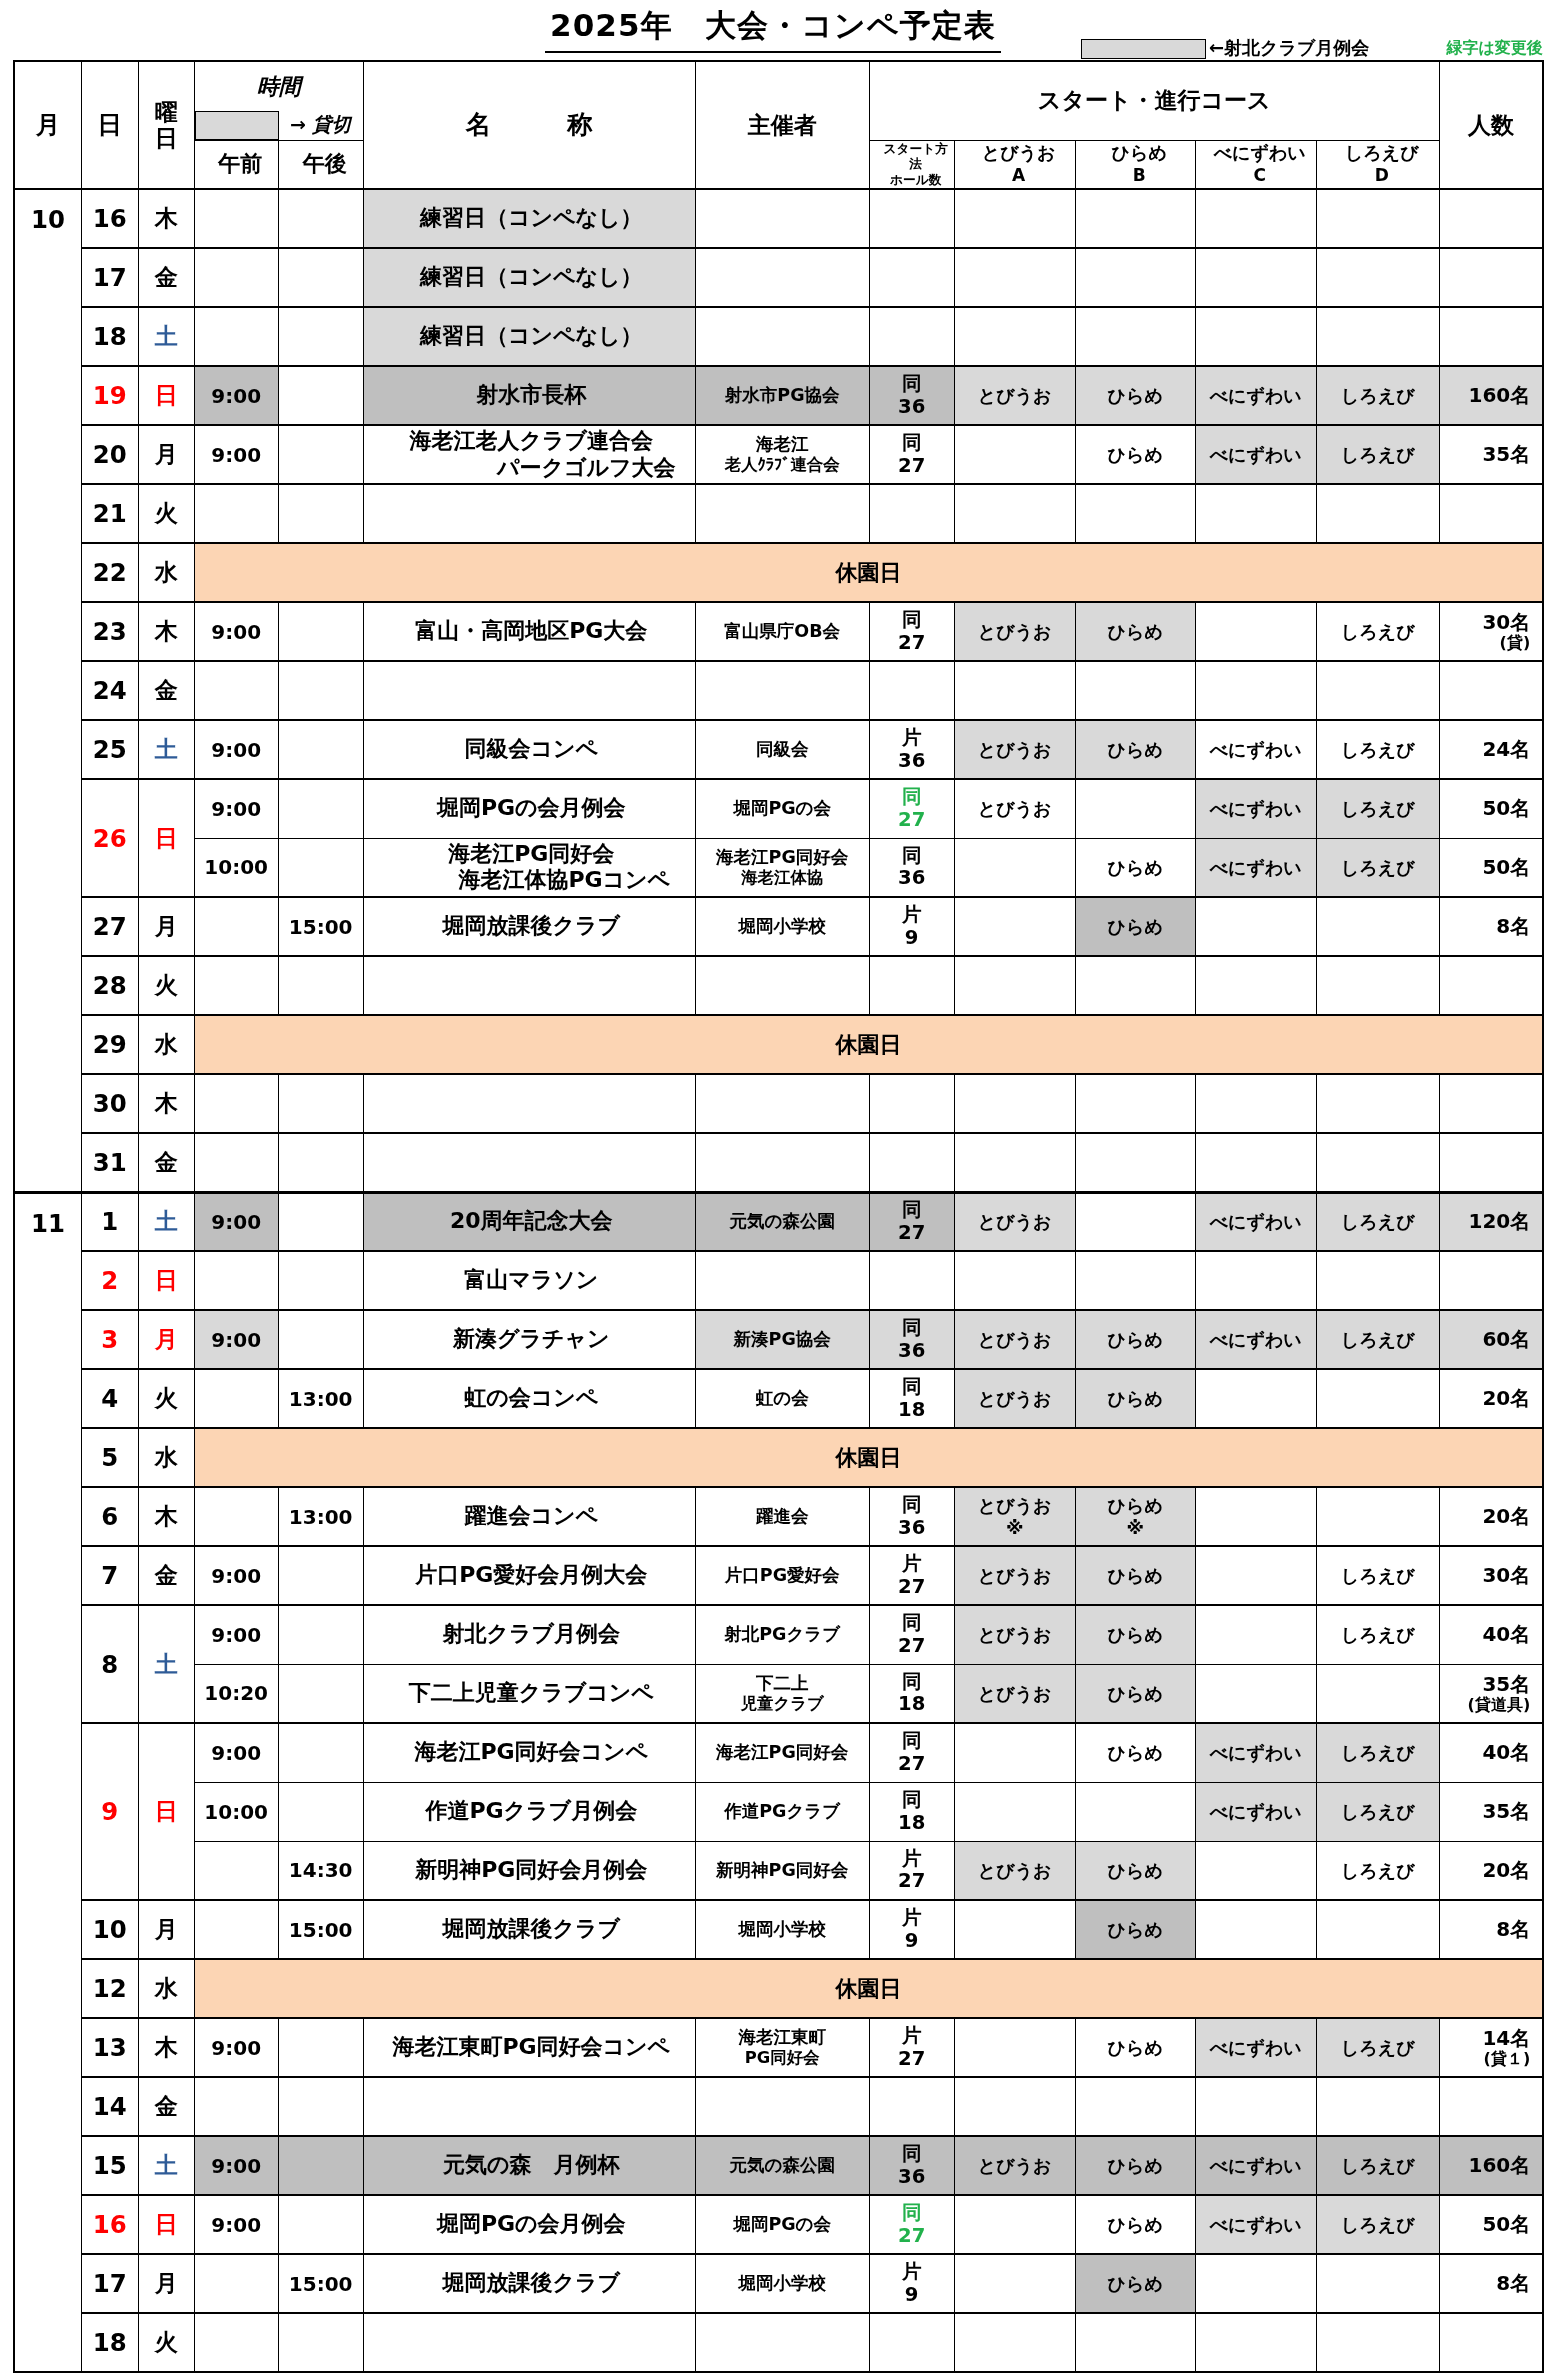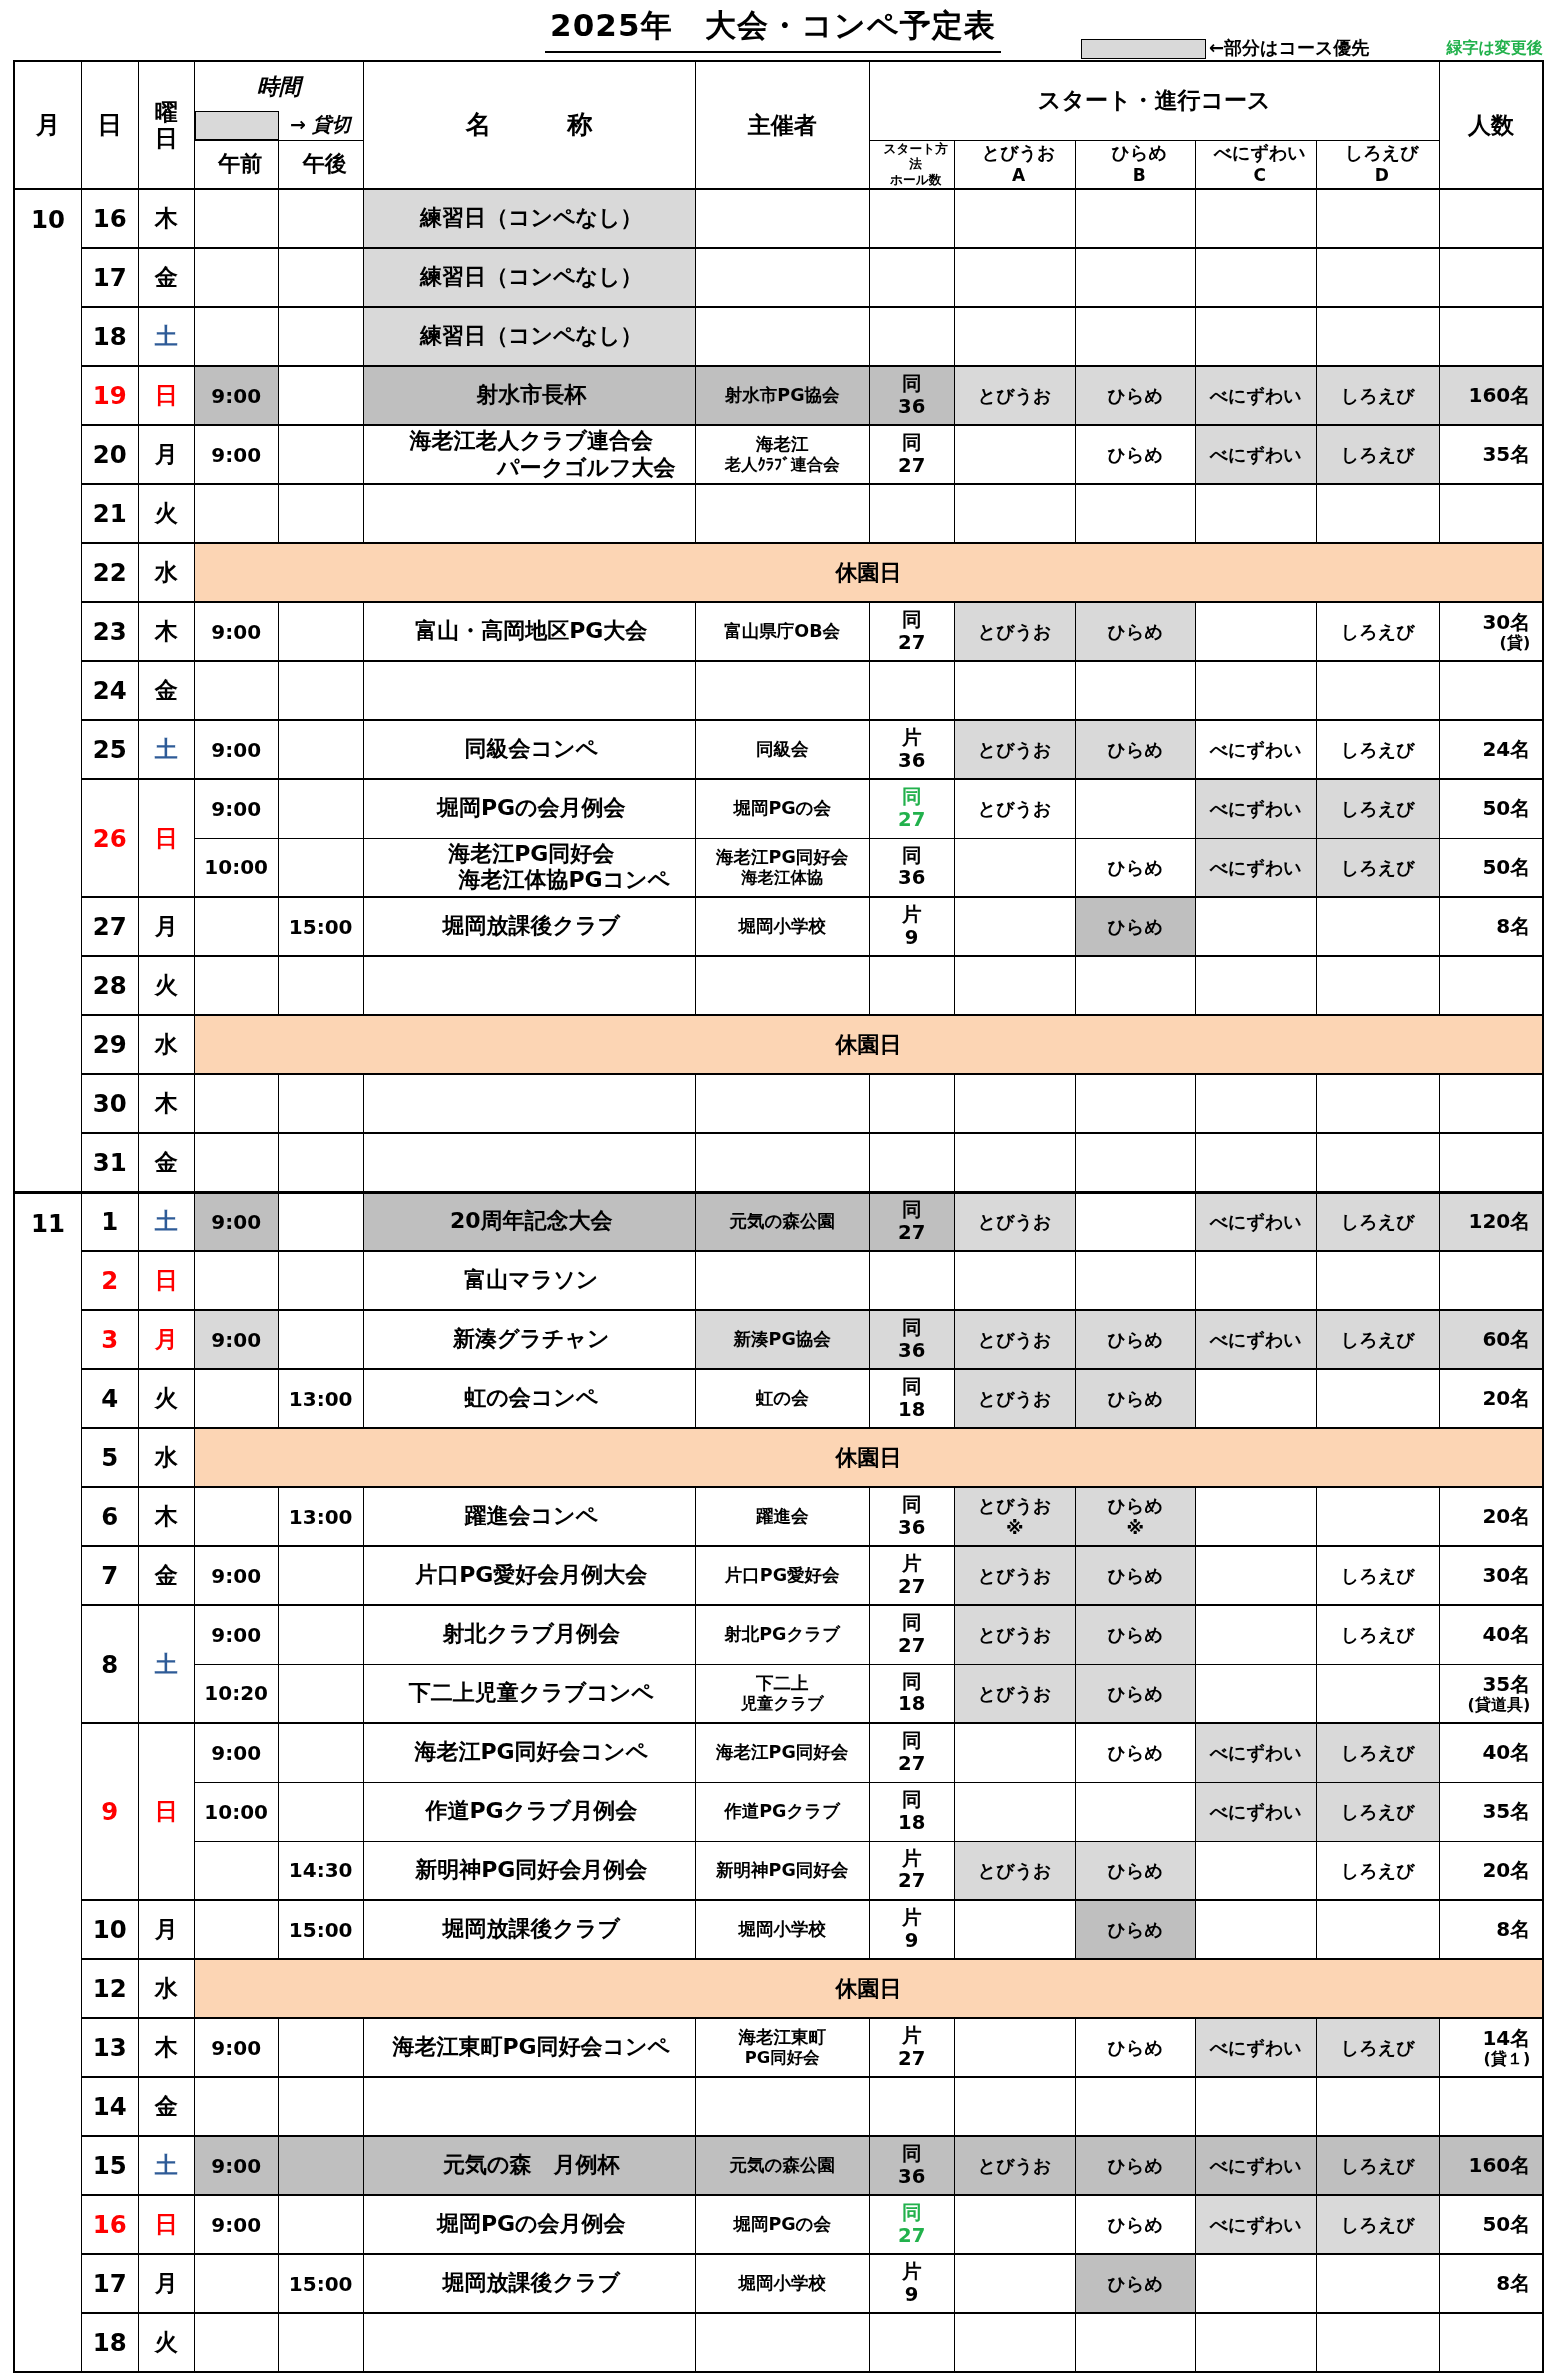--- a/index.html
+++ b/index.html
@@ -71,21 +71,21 @@
   .t-green{color:var(--green);}
 </style>
 </head>
 <body>
 
 <div class="title-wrap">
   <span>2025年　大会・コンペ予定表</span>
 </div>
 
 <div class="legend-swatch"></div>
-<div class="legend-note">←部分はコース優先</div>
+<div class="legend-note">←射北クラブ月例会</div>
 <div class="legend-green">緑字は変更後</div>
 
 <table>
   <colgroup>
     <col style="width:67px">
       <col style="width:57px">
       <col style="width:56px">
     <col style="width:84px">
       <col style="width:85px">
       <col style="width:332px">

